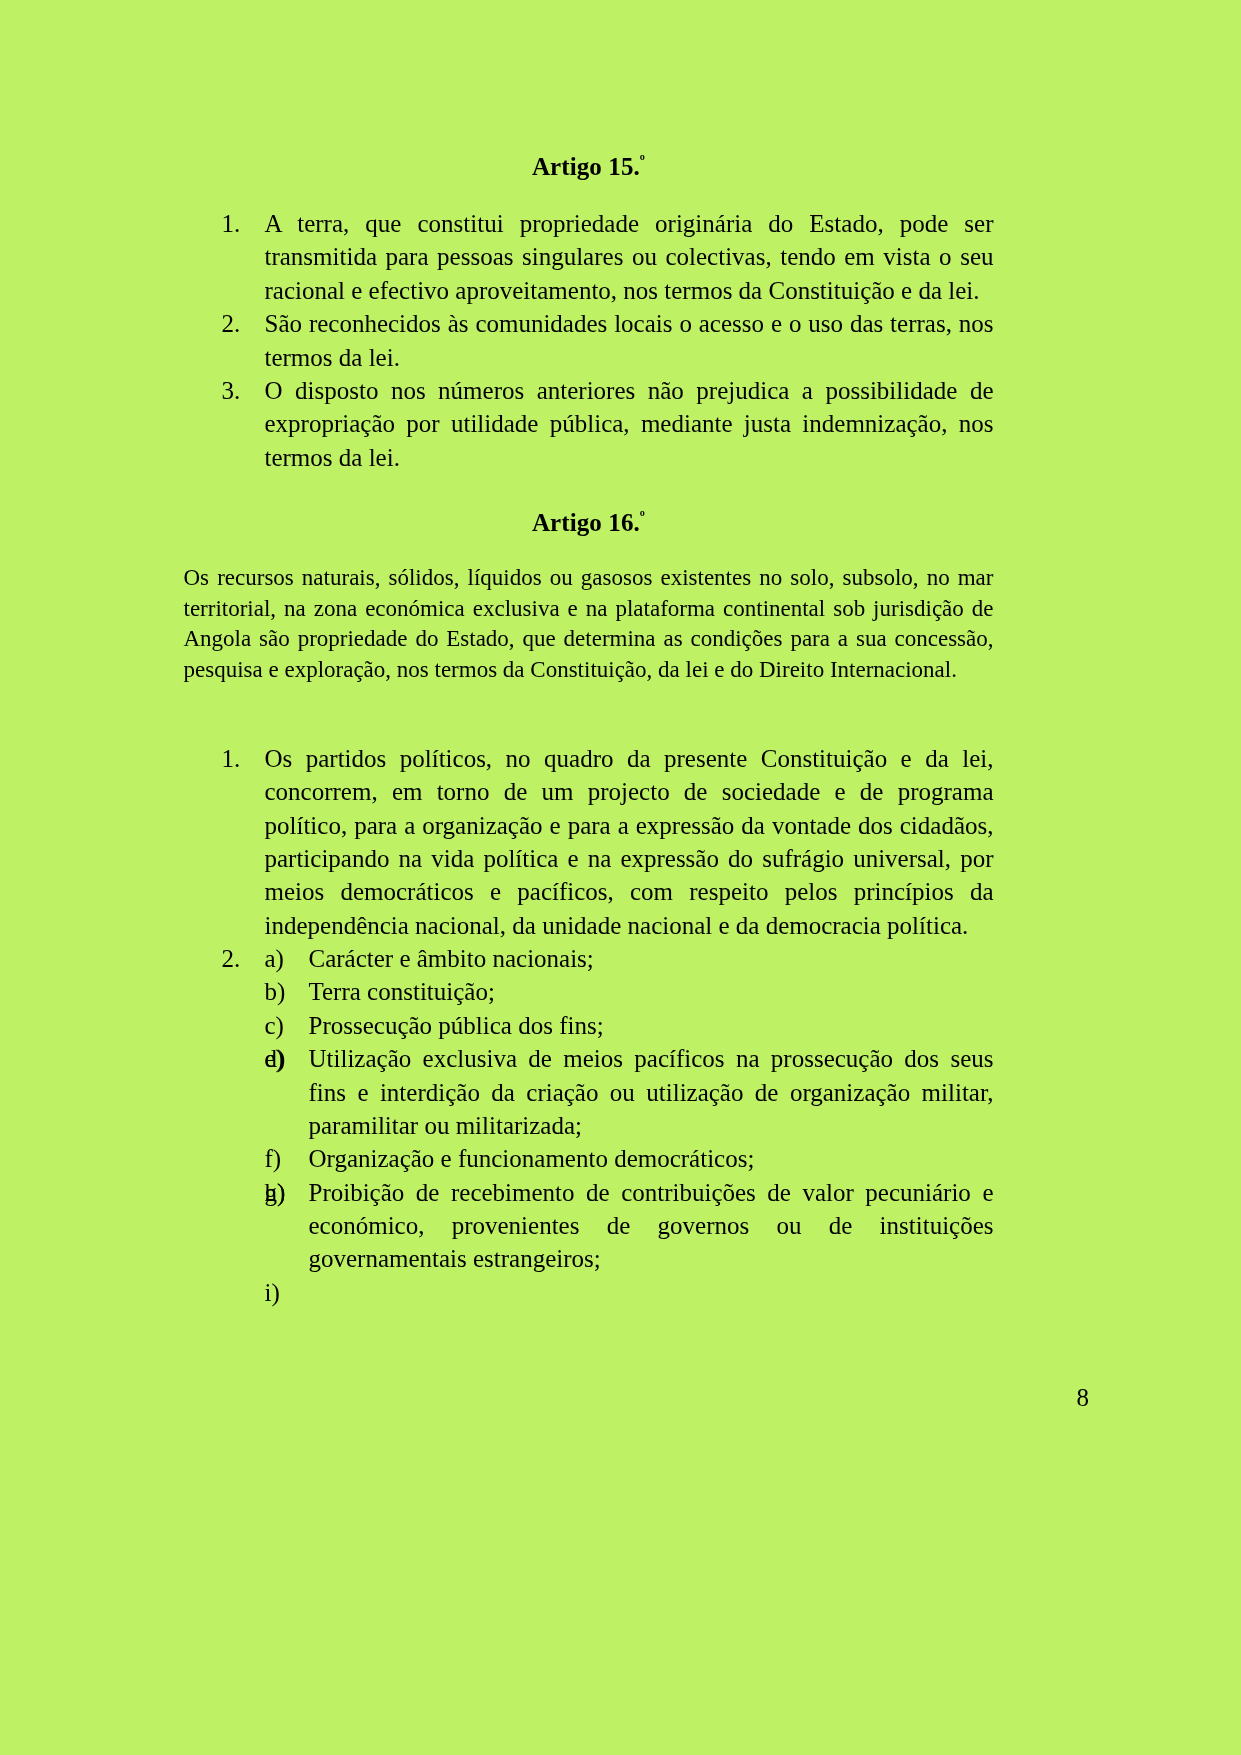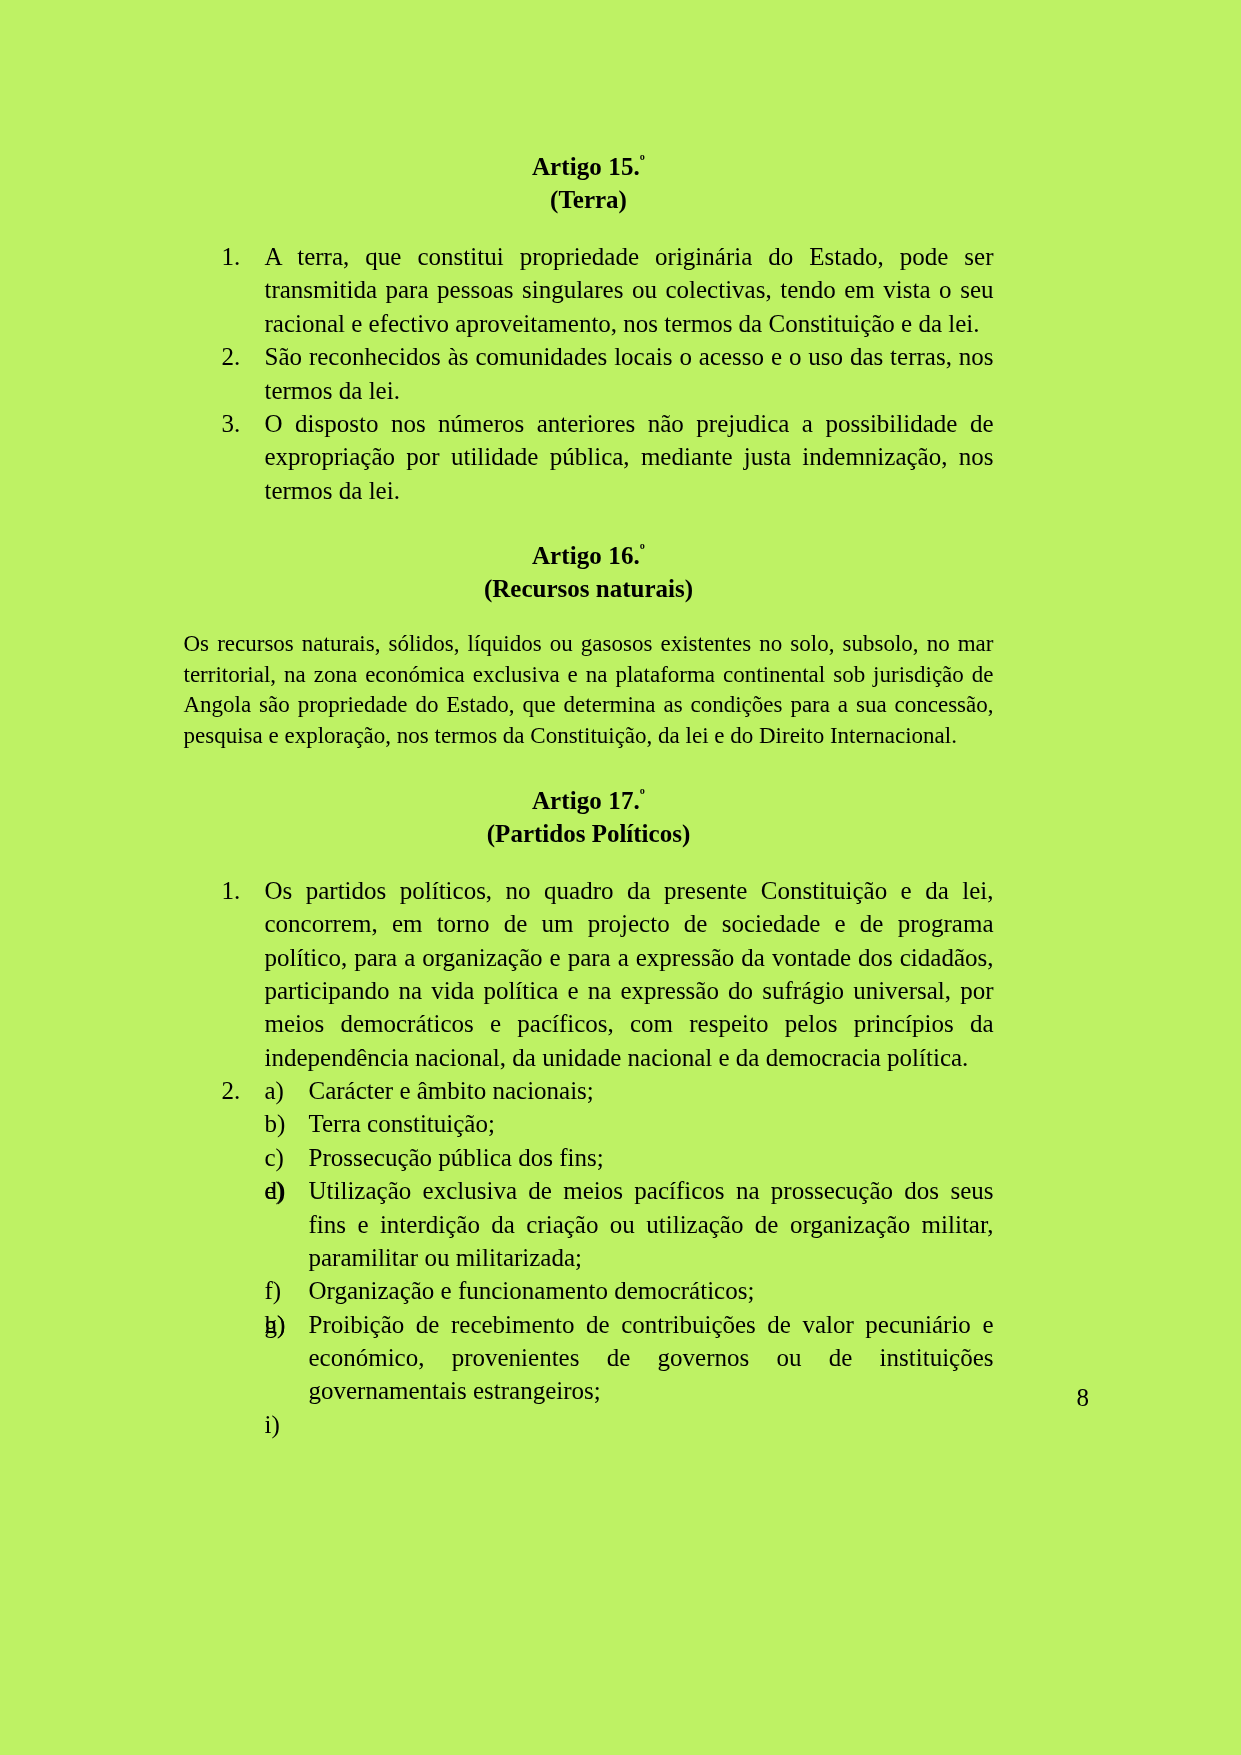--- a/index.html
+++ b/index.html
@@ -120,21 +120,20 @@
   }
 </style>
 </head>
 <body>
 
 <div class="page">
   <div class="content">
 
     <div class="art-heading">
       <span class="line-num"><span>Artigo 15.</span><span class="sup-o">º</span></span>
-      <span class="line-sub">(Terra)</span>
     </div>
     <div class="gap-heading-bot"></div>
 
     <ol class="num-list">
       <li>
         <span class="marker">1.</span>
         <span>A terra, que constitui propriedade originária do Estado, pode ser transmitida para pessoas singulares ou colectivas, tendo em vista o seu racional e efectivo aproveitamento, nos termos da Constituição e da lei.</span>
       </li>
       <li>
         <span class="marker">2.</span>
@@ -142,31 +141,26 @@
       </li>
       <li>
         <span class="marker">3.</span>
         <span>O disposto nos números anteriores não prejudica a possibilidade de expropriação por utilidade pública, mediante justa indemnização, nos termos da lei.</span>
       </li>
     </ol>
 
     <div class="gap-heading-top"></div>
     <div class="art-heading">
       <span class="line-num"><span>Artigo 16.</span><span class="sup-o">º</span></span>
-      <span class="line-sub">(Recursos naturais)</span>
     </div>
     <div class="gap-heading-bot"></div>
 
     <p class="para">Os recursos naturais, sólidos, líquidos ou gasosos existentes no solo, subsolo, no mar territorial, na zona económica exclusiva e na plataforma continental sob jurisdição de Angola são propriedade do Estado, que determina as condições para a sua concessão, pesquisa e exploração, nos termos da Constituição, da lei e do Direito Internacional.</p>
 
     <div class="gap-heading-top"></div>
-    <div class="art-heading">
-      <span class="line-num"><span>Artigo 17.</span><span class="sup-o">º</span></span>
-      <span class="line-sub">(Partidos Políticos)</span>
-    </div>
     <div class="gap-heading-bot"></div>
 
     <ol class="num-list">
       <li>
         <span class="marker">1.</span>
         <span>Os partidos políticos, no quadro da presente Constituição e da lei, concorrem, em torno de um projecto de sociedade e de programa político, para a organização e para a expressão da vontade dos cidadãos, participando na vida política e na expressão do sufrágio universal, por meios democráticos e pacíficos, com respeito pelos princípios da independência nacional, da unidade nacional e da democracia política.</span>
       </li>
       <li>
         <span class="marker">2.</span>
 

